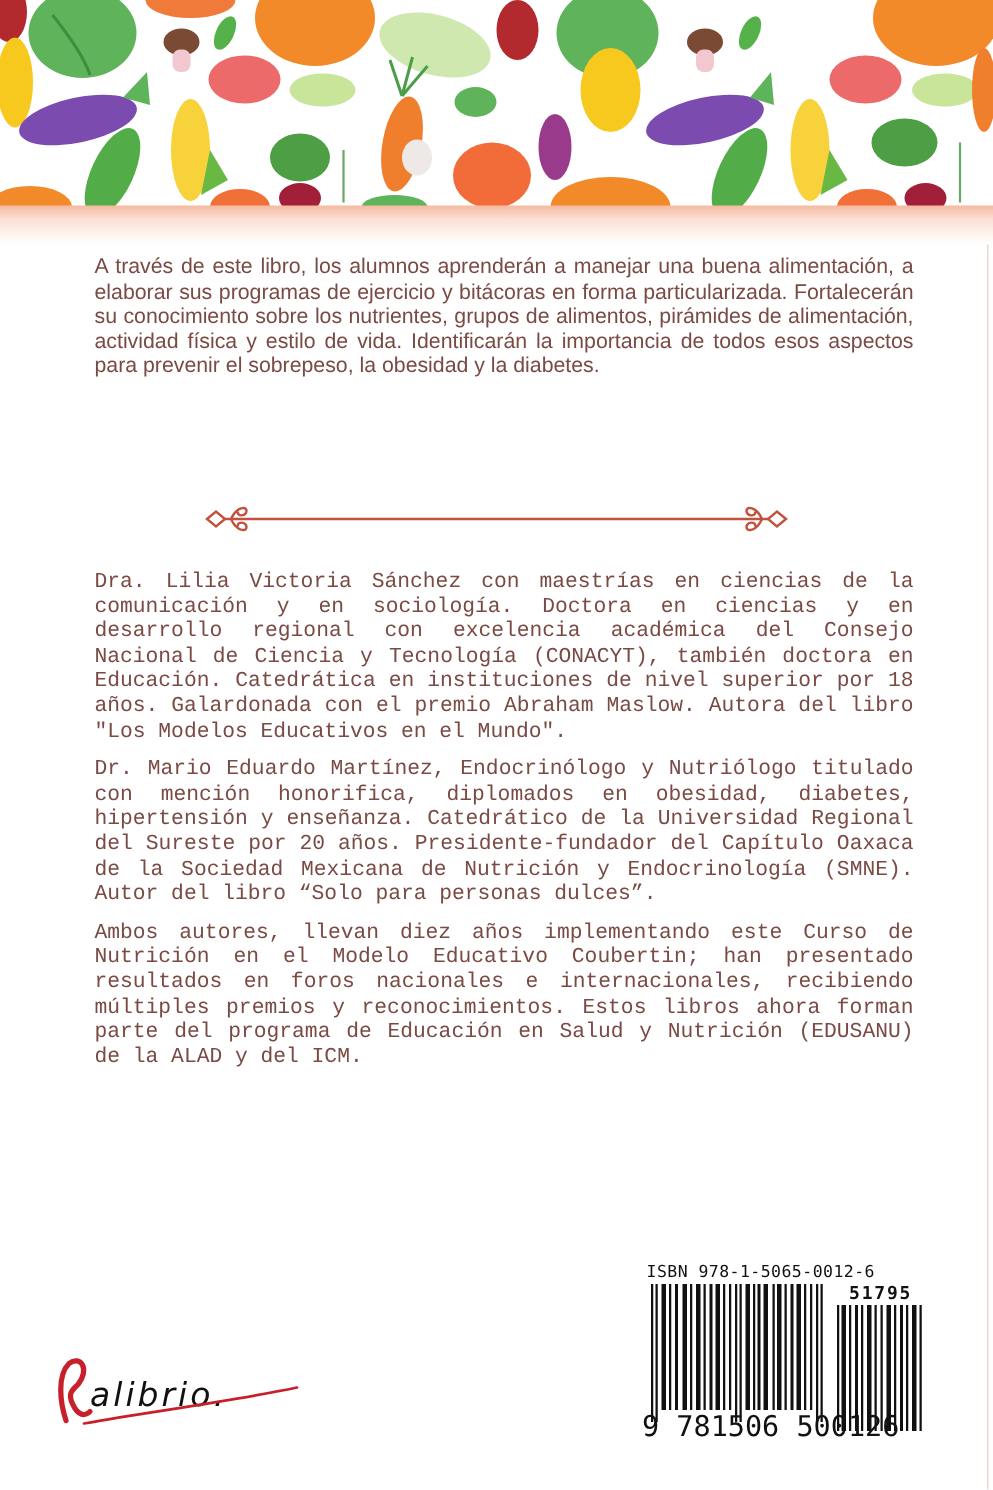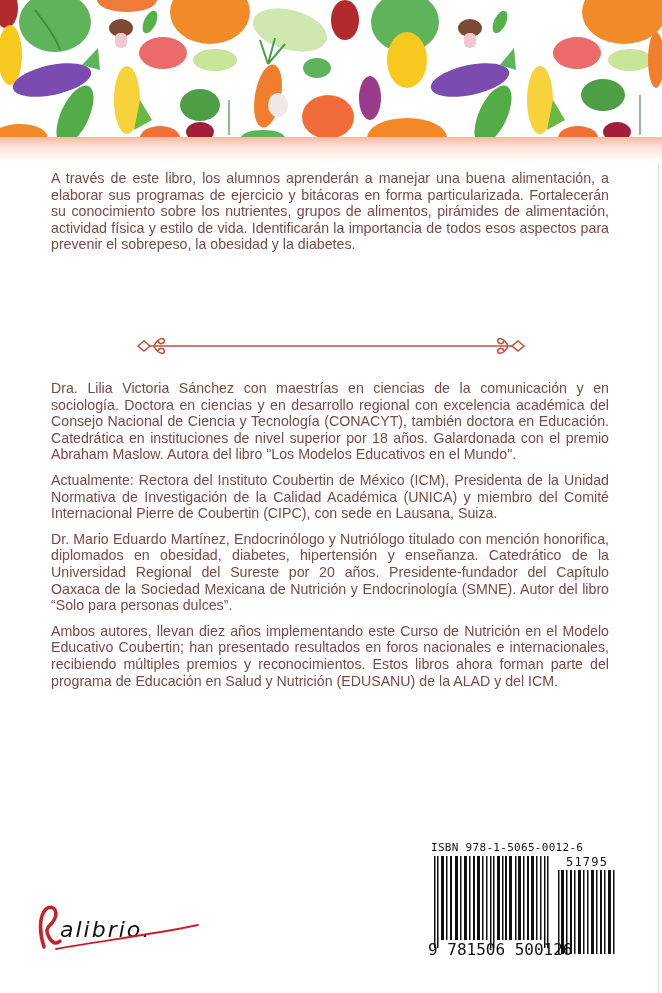--- a/index.html
+++ b/index.html
@@ -9,31 +9,31 @@
       font-family: "Liberation Sans", sans-serif;
     }
     .right-edge { position: absolute; top: 0; right: 3px; width: 1px; height: 993px; background: #e9d9d2; }
     
     .banner { position: absolute; left: 0; top: 0; width: 662px; height: 138px; background: #ffffff; overflow: hidden; }
     .banner svg { display: block; }
     .fade { position: absolute; left: 0; top: 137px; width: 662px; height: 26px;
       background: linear-gradient(to bottom, #f6b9a0 0%, #fbe0d4 35%, #ffffff 100%); }
     
     .text { position: absolute; left: 51px; width: 558px; color: #7a4a44; font-size: 14.2px; line-height: 16.6px; text-align: justify; }
-    .text p { margin: 0 0 9px 0; }
+    .text p { margin: 0 0 9px 12px; }
     .link { text-decoration: underline; color: #7a4a44; }
     .sec1 { top: 170px; }
-    .sec2 { top: 380px; }
+    .sec2 { top: 380px; font-family: Liberation Mono, monospace; }
     
     .divider { position: absolute; left: 136px; top: 333px; width: 390px; height: 26px; }
     
     .isbn-label { position: absolute; left: 431px; top: 841px; font-family: "DejaVu Sans Mono", monospace; font-size: 11px; letter-spacing: 0.3px; color: #111; white-space: nowrap; }
     .barcode { position: absolute; left: 428px; top: 856px; width: 190px; height: 104px; }
-    .addon-num { position: absolute; left: 566px; top: 855px; font-family: "DejaVu Sans Mono", monospace; font-size: 12px; letter-spacing: 1.2px; color: #111; }
-    .isbn-digits { position: absolute; left: 428px; top: 940px; font-family: "DejaVu Sans Mono", monospace; font-size: 16px; color: #111; white-space: nowrap; background: transparent; }
+    .addon-num { position: absolute; left: 566px; top: 855px; font-family: "DejaVu Sans Mono", monospace; font-size: 12px; letter-spacing: 1.2px; color: #111; font-weight: bold; }
+    .isbn-digits { position: absolute; left: 428px; top: 940px; font-family: "DejaVu Sans Mono", monospace; font-size: 19px; color: #111; white-space: nowrap; background: transparent; }
     .logo { position: absolute; left: 30px; top: 895px; width: 180px; height: 60px; }
   </style>
 </head>
 <body>
 
 <div class="right-edge"></div>
 
 <div class="banner">
   <svg width="662" height="138" viewBox="0 0 662 138">
 
@@ -104,21 +104,20 @@
     <path d="M18 13 C22 4, 30 4, 28 9 C26 12, 21 10, 23 8"></path>
     <path d="M18 13 C22 22, 30 22, 28 17 C26 14, 21 16, 23 18"></path>
     <path d="M388 13 L382 8 L376 13 L382 18 Z"></path>
     <path d="M372 13 C368 4, 360 4, 362 9 C364 12, 369 10, 367 8"></path>
     <path d="M372 13 C368 22, 360 22, 362 17 C364 14, 369 16, 367 18"></path>
   </g>
 </svg>
 
 <div class="text sec2">
   <p>Dra. Lilia Victoria Sánchez con maestrías en ciencias de la comunicación y en sociología. Doctora en ciencias y en desarrollo regional con excelencia académica del Consejo Nacional de Ciencia y Tecnología (CONACYT), también doctora en Educación. Catedrática en instituciones de nivel superior por 18 años. Galardonada con el premio Abraham Maslow. Autora del libro "Los Modelos Educativos en el Mundo".</p>
-  <p>Actualmente: Rectora del Instituto Coubertin de México (ICM), Presidenta de la Unidad Normativa de Investigación de la Calidad Académica (UNICA) y miembro del Comité Internacional Pierre de Coubertin (CIPC), con sede en Lausana, Suiza.</p>
   <p>Dr. Mario Eduardo Martínez, Endocrinólogo y Nutriólogo titulado con mención honorifica, diplomados en obesidad, diabetes, hipertensión y enseñanza. Catedrático de la Universidad Regional del Sureste por 20 años. Presidente-fundador del Capítulo Oaxaca de la Sociedad Mexicana de Nutrición y Endocrinología (SMNE). Autor del libro “Solo para personas dulces”.</p>
   <p>Ambos autores, llevan diez años implementando este Curso de Nutrición en el Modelo Educativo Coubertin; han presentado resultados en foros nacionales e internacionales, recibiendo múltiples premios y reconocimientos. Estos libros ahora forman parte del programa de Educación en Salud y Nutrición (EDUSANU) de la ALAD y del ICM.</p>
 </div>
 
 <div class="isbn-label">ISBN 978-1-5065-0012-6</div>
 
 <svg class="barcode" viewBox="0 0 190 104">
   <g fill="#111">
 
     <rect x="6" y="0" width="1.5" height="92"></rect>

